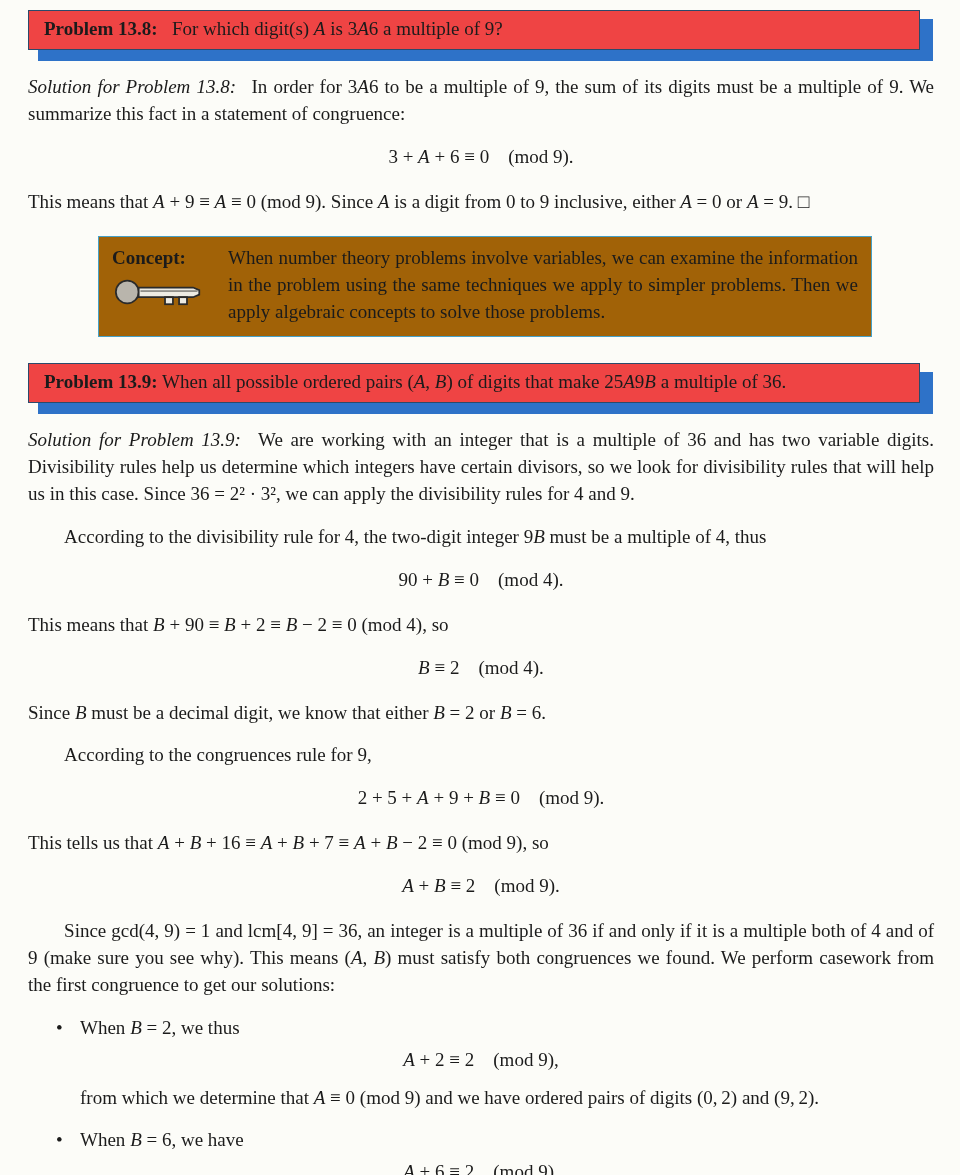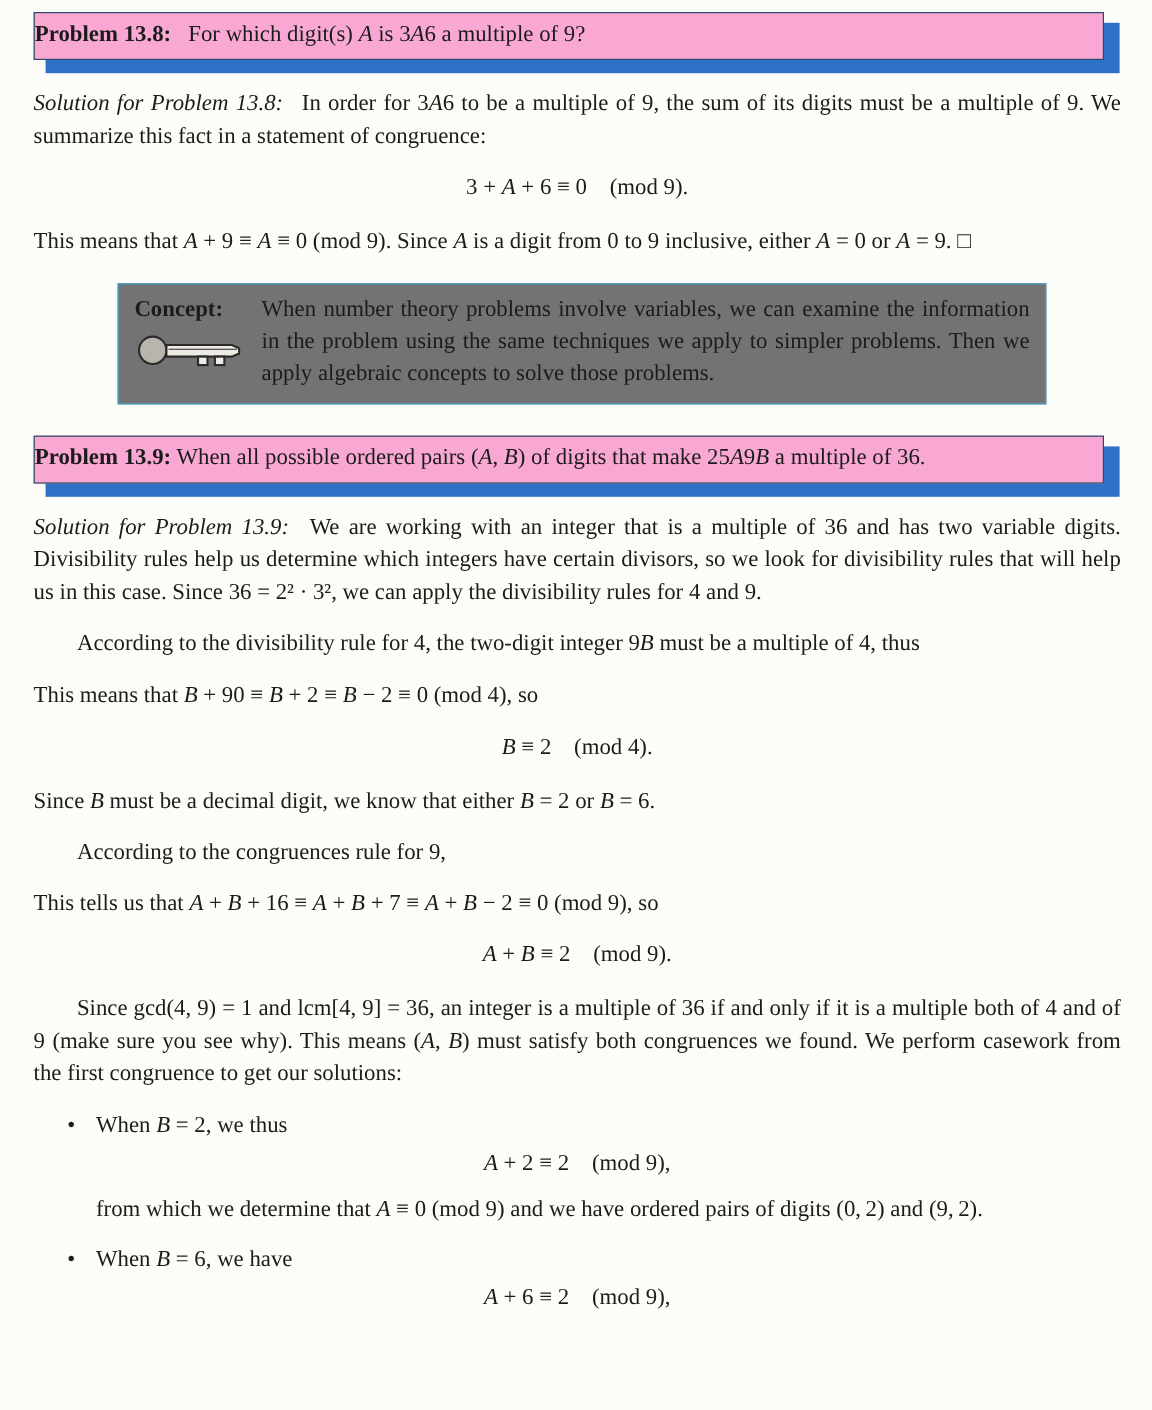--- a/index.html
+++ b/index.html
@@ -21,30 +21,30 @@
   .italic { font-style:italic; }
 
   
   .problem-box { position:relative; margin:0 14px 24px 0; }
   .pb-shadow {
     position:absolute; left:10px; top:9px; right:-13px; bottom:-11px;
     background:#2e72c8;
   }
   .pb-inner {
     position:relative;
-    background:#f9a8d4;
+    background:#ef4444;
     border:1.5px solid #2b4a6b;
-    padding:5px 0 6px;
+    padding:5px 15px 6px;
   }
 
   
   .concept-box {
-    display:flex; gap:4px;
+    display:flex; gap:14px;
     margin:20px 62px 26px 70px;
-    background:#737373;
+    background:#a16207;
     border:1.5px solid #46a0c6;
     padding:8px 13px 10px;
   }
   .concept-left { width:102px; flex:none; }
   .key-icon { display:block; margin-top:5px; margin-left:2px; }
   .concept-text { flex:1; text-align:justify; }
 
   
   .para { text-align:justify; margin:0 0 16px 0;font-family:Liberation Serif, serif; }
   .para.indent { text-indent:1.9em;margin-top:12px; }
@@ -97,29 +97,31 @@
     <div class="pb-inner">
       <span class="bold">Problem 13.9:</span>
       <span><span> When all possible ordered pairs (</span><span class="mvar">A</span><span>, </span><span class="mvar">B</span><span>) of digits that make 25</span><span class="mvar">A</span><span>9</span><span class="mvar">B</span><span> a multiple of 36.</span></span>
     </div>
   </div>
 
   <p class="para"><span class="italic">Solution for Problem 13.9:</span> <span><span> We are working with an integer that is a multiple of 36 and has two variable digits. Divisibility rules help us determine which integers have certain divisors, so we look for divisibility rules that will help us in this case. Since 36 = 2² · 3², we can apply the divisibility rules for 4 and 9.</span></span></p>
 
   <p class="para indent"><span>According to the divisibility rule for 4, the two-digit integer 9</span><span class="mvar">B</span><span> must be a multiple of 4, thus</span></p>
 
+  <div class="eq"><span>90 + </span><span class="mvar">B</span><span> ≡ 0 (mod 4).</span></div>
 
   <p class="para"><span>This means that </span><span class="mvar">B</span><span> + 90 ≡ </span><span class="mvar">B</span><span> + 2 ≡ </span><span class="mvar">B</span><span> − 2 ≡ 0 (mod 4), so</span></p>
 
   <div class="eq"><span class="mvar">B</span><span> ≡ 2 (mod 4).</span></div>
 
   <p class="para"><span>Since </span><span class="mvar">B</span><span> must be a decimal digit, we know that either </span><span class="mvar">B</span><span> = 2 or </span><span class="mvar">B</span><span> = 6.</span></p>
 
   <p class="para indent"><span>According to the congruences rule for 9,</span></p>
 
+  <div class="eq"><span>2 + 5 + </span><span class="mvar">A</span><span> + 9 + </span><span class="mvar">B</span><span> ≡ 0 (mod 9).</span></div>
 
   <p class="para"><span>This tells us that </span><span class="mvar">A</span><span> + </span><span class="mvar">B</span><span> + 16 ≡ </span><span class="mvar">A</span><span> + </span><span class="mvar">B</span><span> + 7 ≡ </span><span class="mvar">A</span><span> + </span><span class="mvar">B</span><span> − 2 ≡ 0 (mod 9), so</span></p>
 
   <div class="eq"><span class="mvar">A</span><span> + </span><span class="mvar">B</span><span> ≡ 2 (mod 9).</span></div>
 
   <p class="para indent"><span>Since gcd(4, 9) = 1 and lcm[4, 9] = 36, an integer is a multiple of 36 if and only if it is a multiple both of 4 and of 9 (make sure you see why). This means (</span><span class="mvar">A</span><span>, </span><span class="mvar">B</span><span>) must satisfy both congruences we found. We perform casework from the first congruence to get our solutions:</span></p>
 
   <div class="bullets">
 
     <div class="bullet-item">

